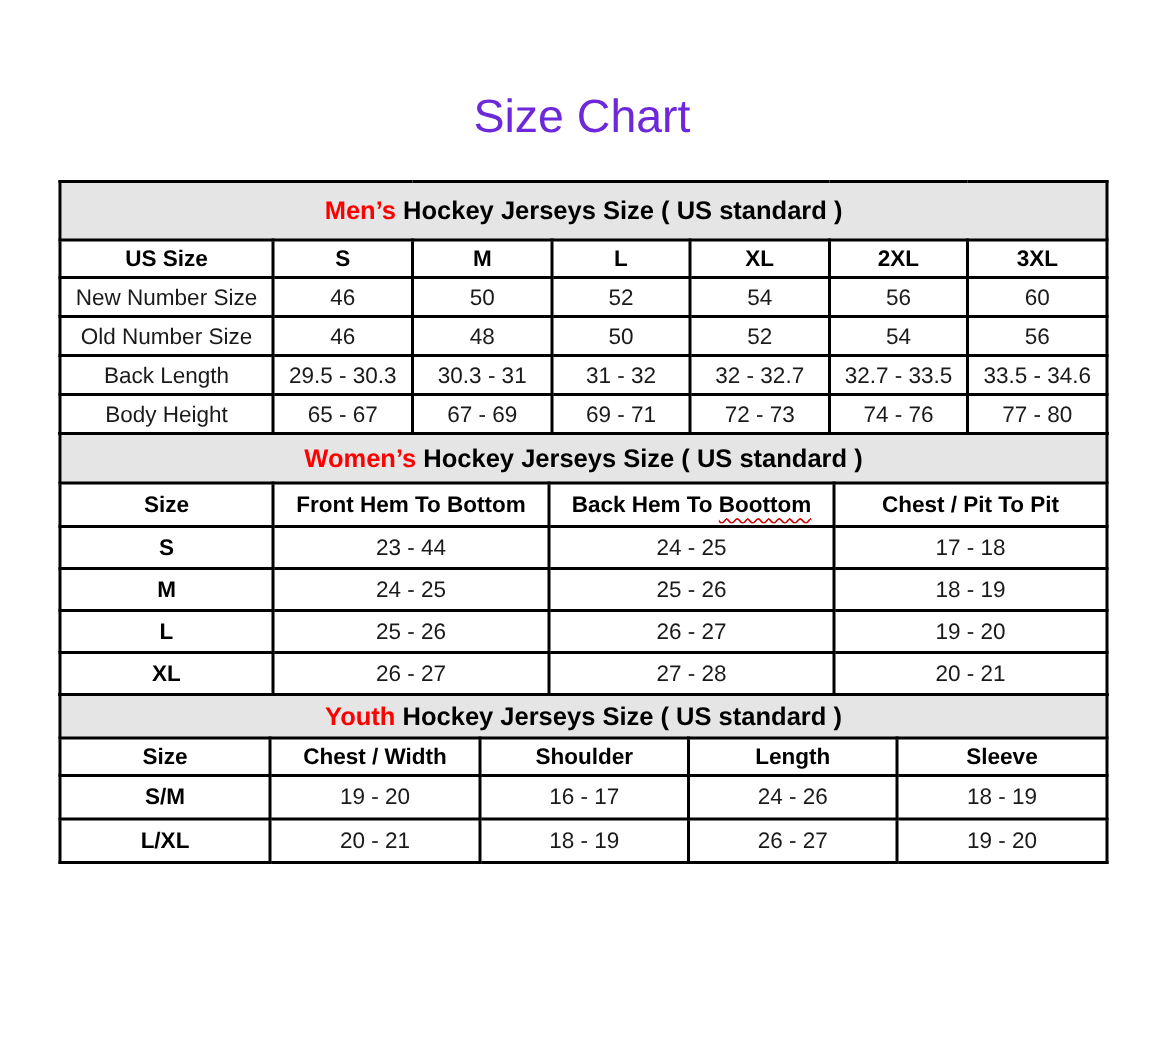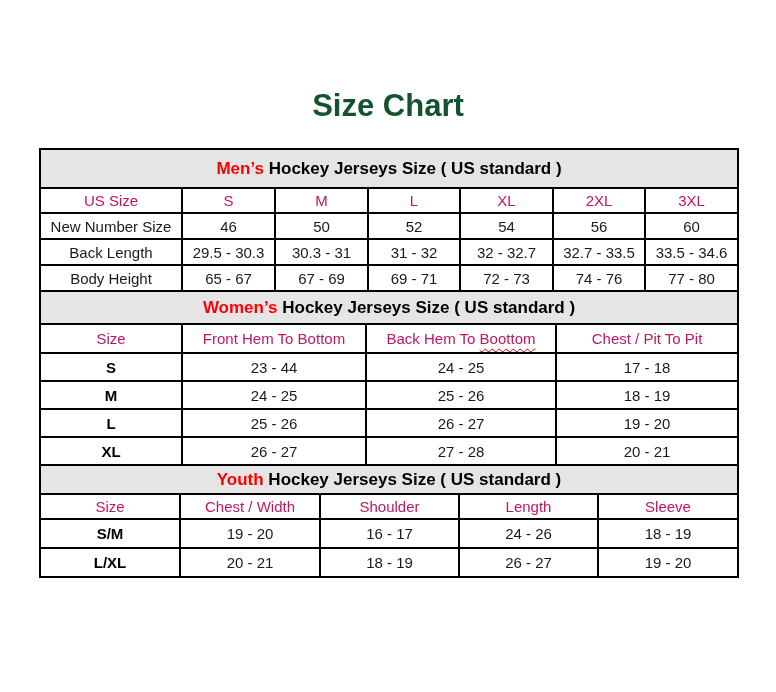--- a/index.html
+++ b/index.html
@@ -12,26 +12,26 @@
     color: #1a1a1a;
     overflow: hidden;
   }
   .page {
     width: 776px;
     height: 692px;
     position: relative;
   }
   .title {
     margin: 0;
-    padding-top: 88px;
+    padding-top: 60px;
     height: 40px;
     text-align: center;
-    color: #14532d;
+    color: #6d28d9;
     font-size: 31px;
-    font-weight: bold;
+    font-weight: normal;
     letter-spacing: 0px;
   }
   .chart-wrap {
     margin: 20px 0 0 39px;
     width: 698px;
   }
   table.sizes {
     border-collapse: collapse;
     table-layout: fixed;
     width: 698px;
@@ -49,22 +49,23 @@
     white-space: nowrap;
   }
   tr.band td {
     background: #e5e5e5;
     font-size: 17px;
     font-weight: bold;
     color: #000000;
   }
   tr.band td .accent { color: #ff0000; }
   tr.head th {
-    font-weight: normal;
-    color: #be185d;
+    font-weight: bold;
+    color: #000000;
+    border-radius: 10px;
   }
   td.row-label-bold { font-weight: bold; color: #000000; }
   .mens  tr.band td  { height: 37px; }
   .mens  tr.head th  { height: 23px; }
   .mens  tr.data td  { height: 24px; }
   .women tr.band td  { height: 31px; }
   .women tr.head th  { height: 27px; }
   .women tr.data td  { height: 26px; }
   .youth tr.band td  { height: 27px; }
   .youth tr.head th  { height: 23px; }
@@ -112,20 +113,29 @@
       <tr class="data">
         <td>New Number Size</td>
         <td>46</td>
         <td>50</td>
         <td>52</td>
         <td>54</td>
         <td>56</td>
         <td>60</td>
       </tr>
       <tr class="data">
+        <td>Old Number Size</td>
+        <td>46</td>
+        <td>48</td>
+        <td>50</td>
+        <td>52</td>
+        <td>54</td>
+        <td>56</td>
+      </tr>
+      <tr class="data">
         <td>Back Length</td>
         <td>29.5 - 30.3</td>
         <td>30.3 - 31</td>
         <td>31 - 32</td>
         <td>32 - 32.7</td>
         <td>32.7 - 33.5</td>
         <td>33.5 - 34.6</td>
       </tr>
       <tr class="data">
         <td>Body Height</td>

